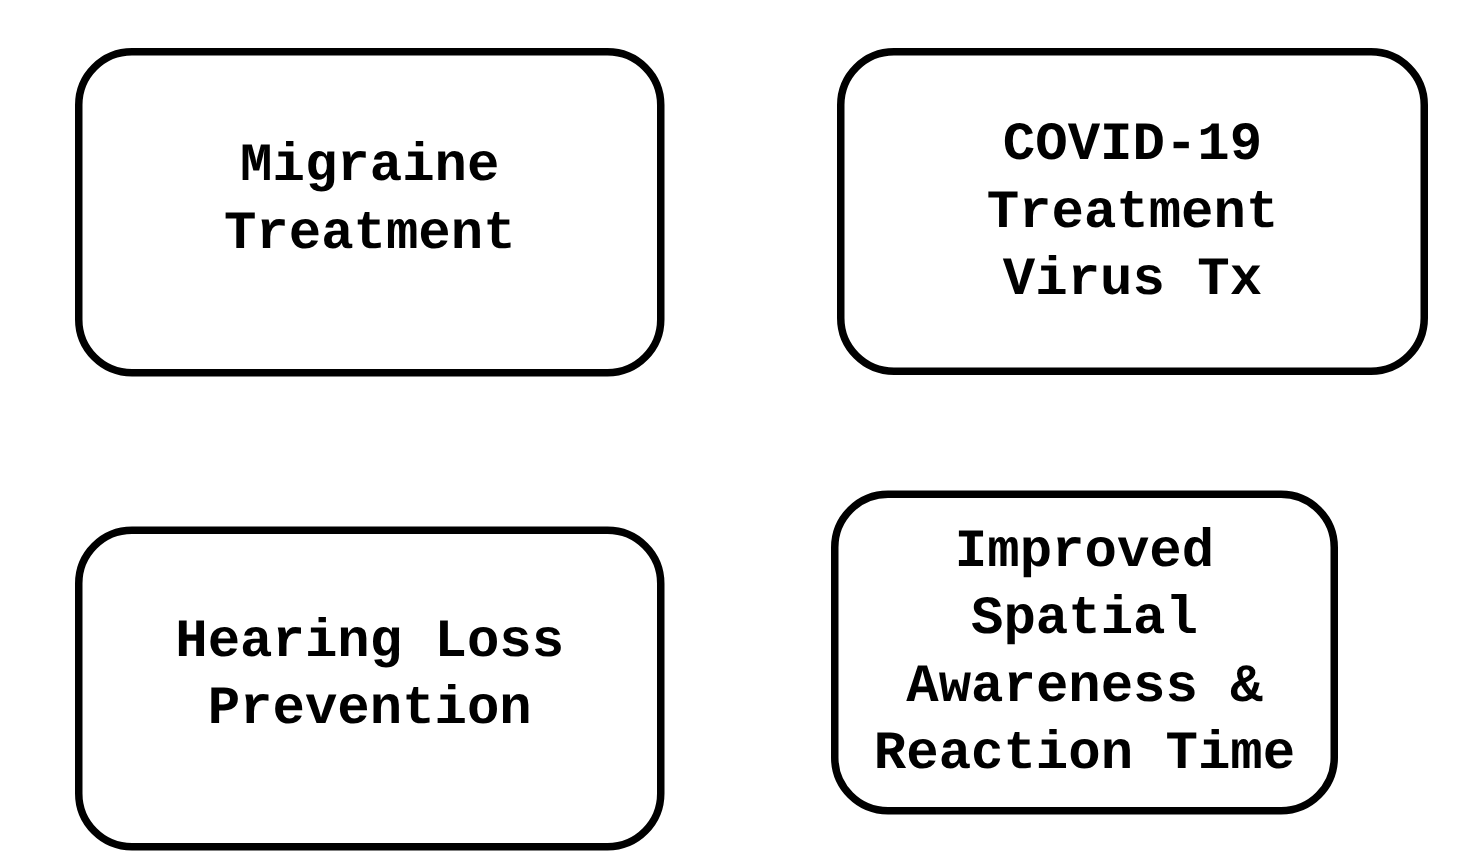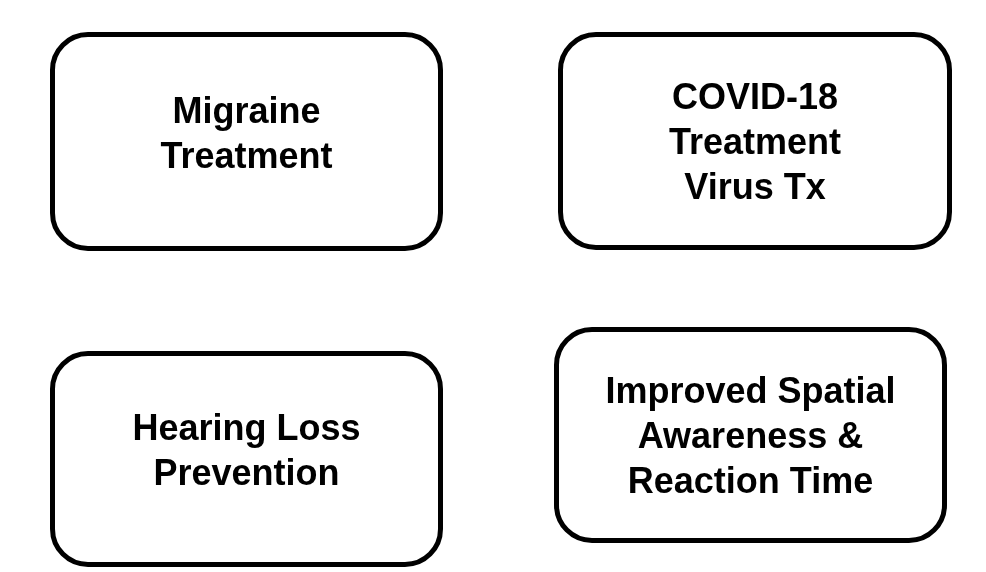--- a/index.html
+++ b/index.html
@@ -11,20 +11,21 @@
     width: 986px;
     height: 572px;
     position: relative;
     font-family: "Liberation Sans", sans-serif;
     overflow: hidden;
   }
   .canvas {
     position: absolute;
     inset: 0;
     background: #ffffff;
+    font-family: Liberation Mono, monospace;
   }
   .node {
     position: absolute;
     box-sizing: border-box;
     background: #ffffff;
     border: 5px solid #000000;
     border-radius: 38px;
     display: flex;
     align-items: center;
     justify-content: center;
@@ -38,34 +39,34 @@
     white-space: pre-line;
     letter-spacing: 0;
   }
   
   .lines-2 .node-label {
     transform: translateY(-9px);
   }
   .node-migraine   { left: 50px;  top: 32px;  width: 393px; height: 219px; }
   .node-covid      { left: 558px; top: 32px;  width: 394px; height: 218px; }
   .node-hearing    { left: 50px;  top: 327px; width: 393px; height: 216px; margin-top: 24px; }
-  .node-spatial    { left: 554px; top: 327px; width: 393px; height: 216px; }
+  .node-spatial    { left: 554px; top: 327px; width: 338px; height: 216px; }
 </style>
 </head>
 <body>
 
 <div class="canvas">
 
   <div class="node node-migraine lines-2">
     <span class="node-label">Migraine
 Treatment</span>
   </div>
 
   <div class="node node-covid lines-3">
-    <span class="node-label">COVID-18
+    <span class="node-label">COVID-19
 Treatment
 Virus Tx</span>
   </div>
 
   <div class="node node-hearing lines-2">
     <span class="node-label">Hearing Loss
 Prevention</span>
   </div>
 
   <div class="node node-spatial lines-3">

